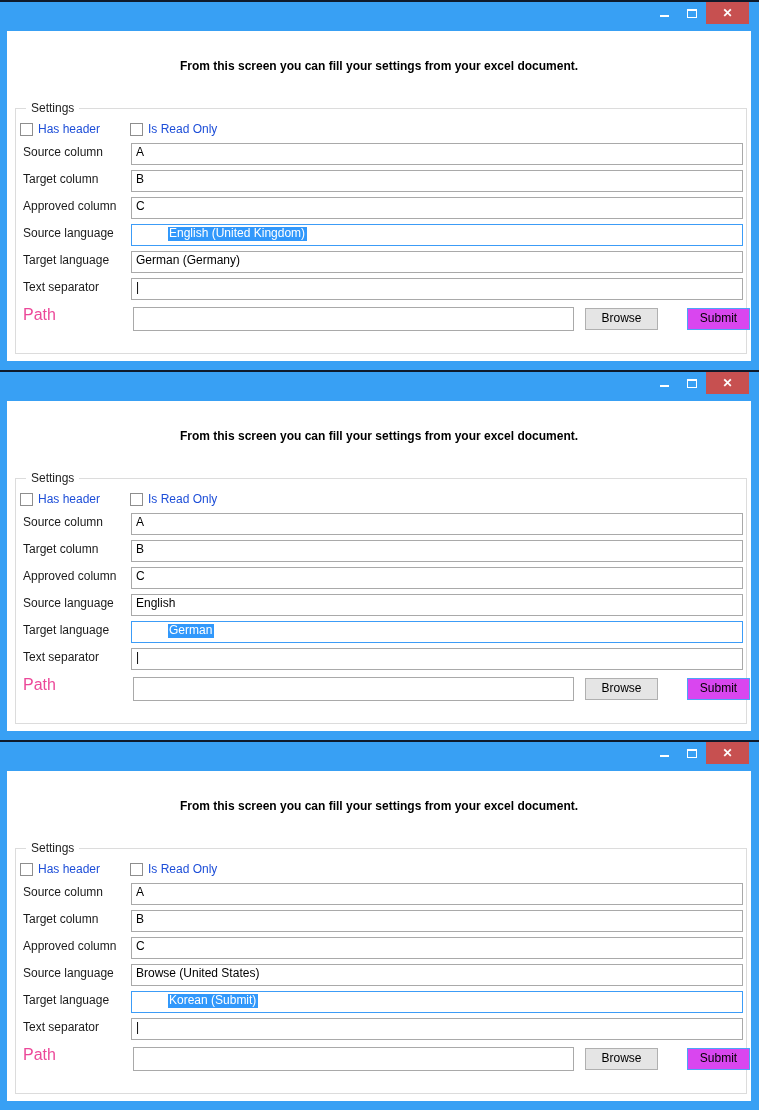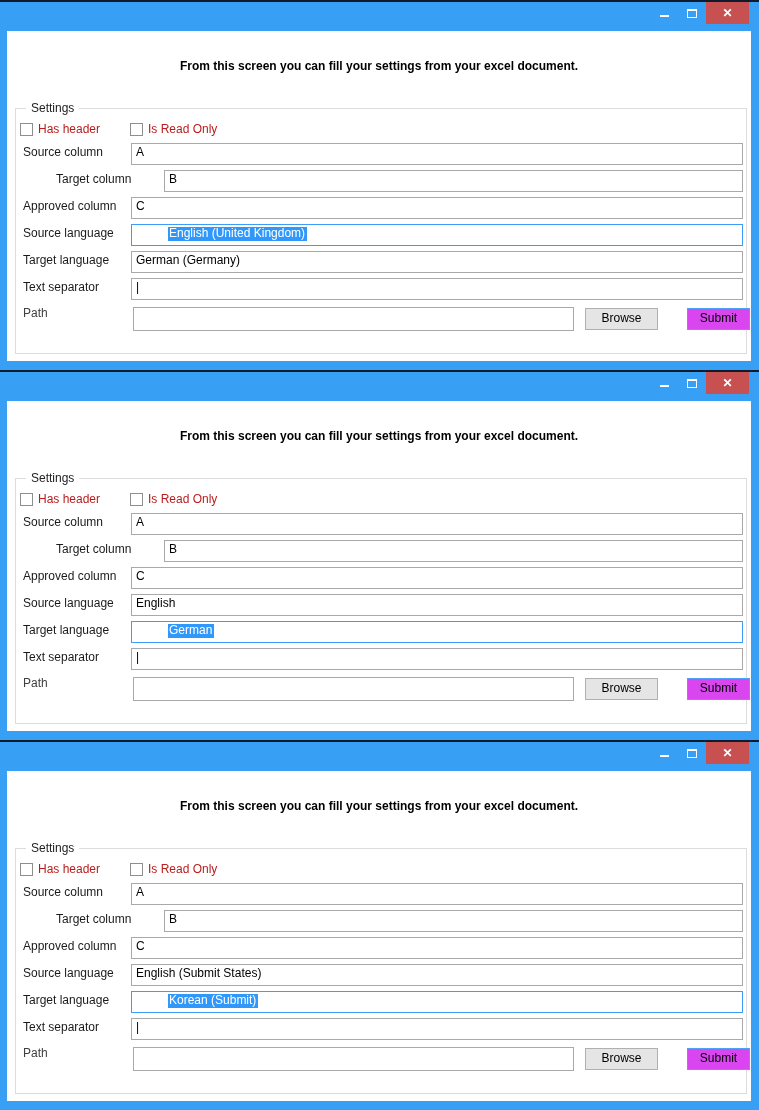--- a/index.html
+++ b/index.html
@@ -51,40 +51,40 @@
     position:absolute; top:-8px; left:10px;
     background:#fff; padding:0 5px; font-size:12px; color:#222;
   }
   .cbrow { position:absolute; top:91px; left:13px; height:16px; }
   .cb-item { position:absolute; top:0; display:flex; align-items:center; }
   .cb-item.cb2 { left:110px; }
   .cb-box {
     width:13px; height:13px; border:1px solid #8e8e8e; background:#fff;
     margin-right:5px; flex:0 0 auto;
   }
-  .cb-label { font-size:12px; color:#b91c1c; white-space:nowrap; }
+  .cb-label { font-size:12px; color:#1d4ed8; white-space:nowrap; }
   .frow { position:absolute; left:0; right:0; height:24px; }
-  .frow.r0 { top:112px; } .frow.r1 { top:139px;margin-left:33px; } .frow.r2 { top:166px; }
+  .frow.r0 { top:112px; } .frow.r1 { top:139px; } .frow.r2 { top:166px; }
   .frow.r3 { top:193px; } .frow.r4 { top:220px; } .frow.r5 { top:247px; }
   .flabel {
     position:absolute; left:16px; top:2px; font-size:12px; color:#1a1a1a;
     white-space:nowrap;
   }
   .fvalue {
     position:absolute; left:124px; right:8px; height:22px;
     border:1px solid #a9a9a9; background:#fff;
     font-size:12px; color:#000; line-height:13px; padding:2px 3px 0 4px;
     white-space:nowrap; overflow:hidden;
   }
   .fvalue.focused { border-color:#3c9cf7;padding-left:36px; }
   .fvalue .selected {
     background:#3198fb; color:#fff; display:inline-block; padding:0 2px 1px 1px;
   }
   .pathrow { position:absolute; left:0; right:0; top:275px; height:26px; }
-  .path-label { position:absolute; left:16px; top:0; font-size:12px; color:#404040; }
+  .path-label { position:absolute; left:16px; top:0; font-size:16px; color:#ec4899; }
   .path-input {
     position:absolute; left:126px; top:1px; width:441px; height:24px;
     border:1px solid #a9a9a9; background:#fff;
     font-size:12px; line-height:13px; padding:2px 4px 0 4px;
   }
   .btn {
     position:absolute; top:2px; height:22px;
     background:#e5e5e5; border:1px solid #b0b0b0;
     font-size:12px; color:#000; text-align:center; line-height:19px;
     cursor:default;
@@ -255,21 +255,21 @@
     <div class="frow r1">
       <span class="flabel">Target column</span>
       <div class="fvalue">B</div>
     </div>
     <div class="frow r2">
       <span class="flabel">Approved column</span>
       <div class="fvalue">C</div>
     </div>
     <div class="frow r3">
       <span class="flabel">Source language</span>
-      <div class="fvalue">English (Submit States)</div>
+      <div class="fvalue">Browse (United States)</div>
     </div>
     <div class="frow r4">
       <span class="flabel">Target language</span>
       <div class="fvalue focused"><span class="selected">Korean (Submit)</span></div>
     </div>
     <div class="frow r5">
       <span class="flabel">Text separator</span>
       <div class="fvalue">|</div>
     </div>
     <div class="pathrow">

